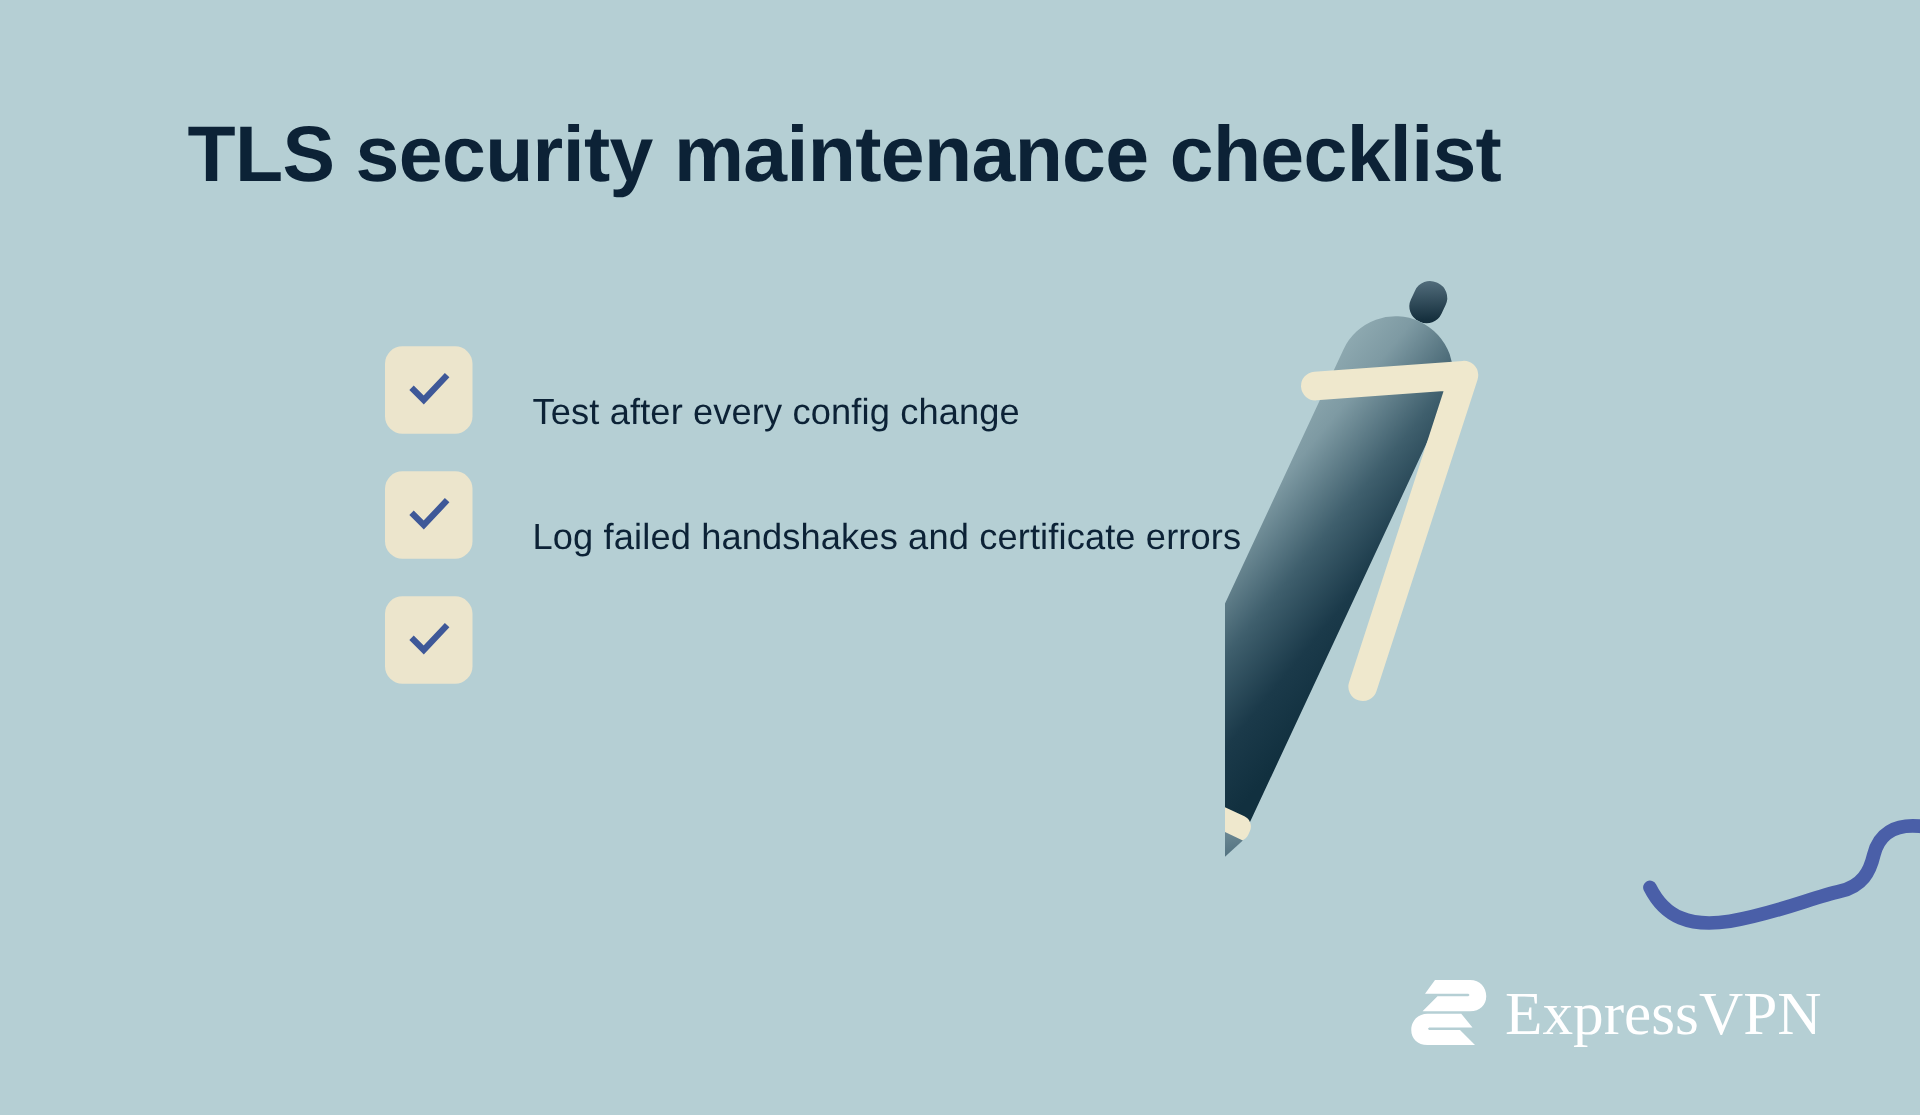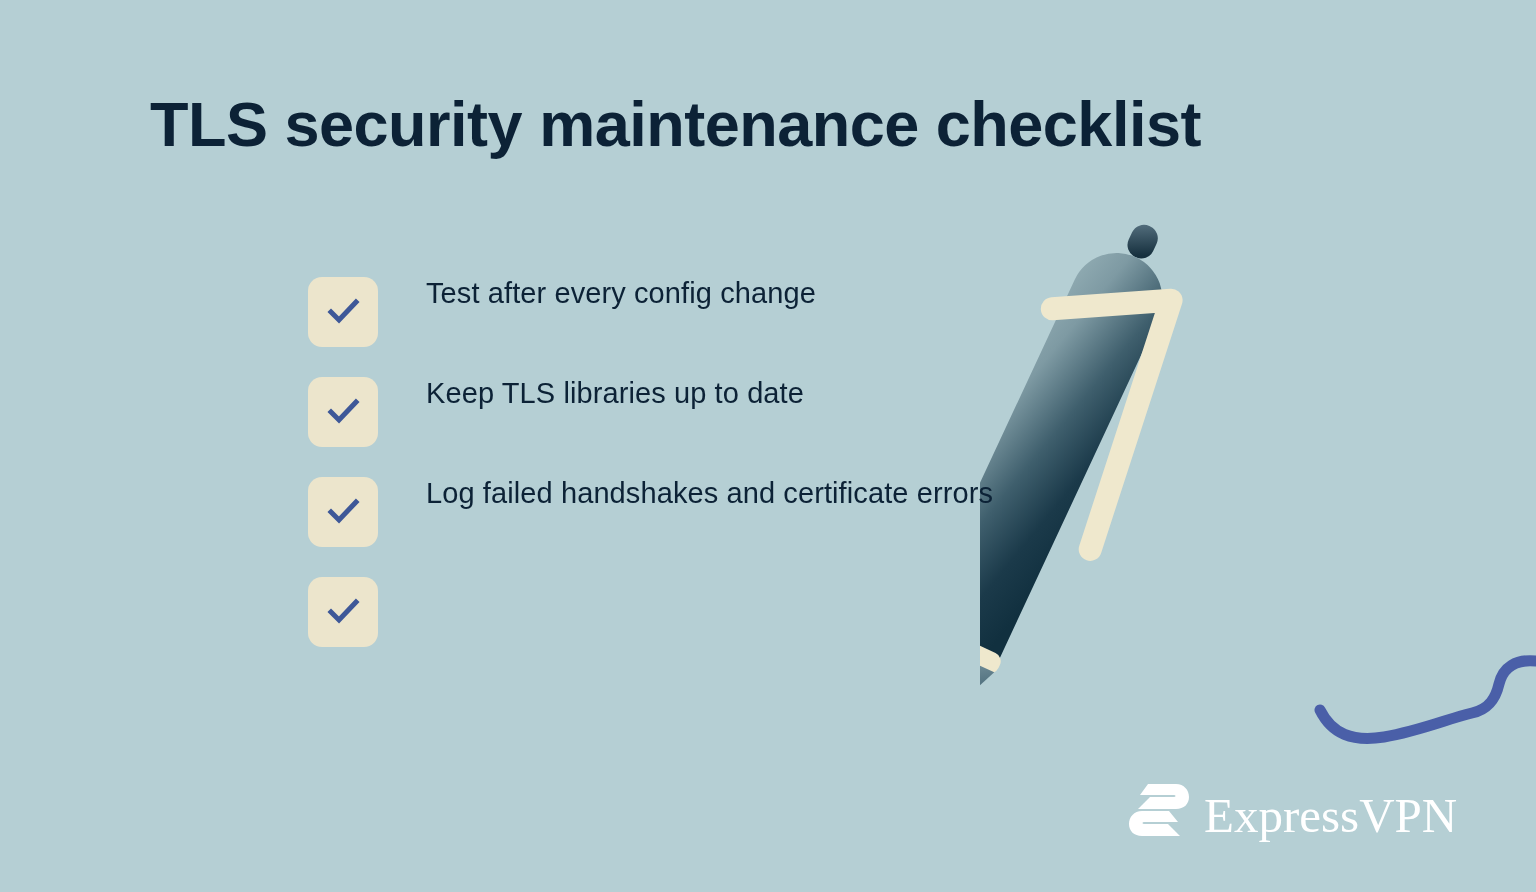--- a/index.html
+++ b/index.html
@@ -42,21 +42,21 @@
     left: 308px;
     top: 277px;
     width: 950px;
   }
 
   .checklist-row {
     position: relative;
     height: 70px;
     margin-bottom: 30px;
     display: flex;
-    align-items: flex-start;
+    align-items: flex-end;
   }
 
   .check-box {
     width: 70px;
     height: 70px;
     min-width: 70px;
     border-radius: 14px;
     background: #ece5cc;
     display: flex;
     align-items: center;
@@ -84,21 +84,21 @@
     height: 560px;
     pointer-events: none;
   }
 
   
   #brand-logo {
     position: absolute;
     left: 1128px;
     top: 780px;
     display: flex;
-    align-items: flex-end;
+    align-items: center;
   }
   #brand-logo svg.mark { display: block; }
   #brand-wordmark {
     margin-left: 14px;
     font-family: "Liberation Serif", serif;
     font-size: 49px;
     color: #ffffff;
     letter-spacing: 0px;
     line-height: 1;
     white-space: nowrap;
@@ -166,28 +166,20 @@
 
     <div class="checklist-row">
       <div class="check-box">
         <svg width="40" height="40" viewBox="0 0 40 40">
           <path d="M 8 20 L 16 28 L 33 10" fill="none" stroke="#3e5898" stroke-width="5" stroke-linecap="square" stroke-linejoin="miter"></path>
         </svg>
       </div>
       <div class="check-label">Test after every config change</div>
     </div>
 
-    <div class="checklist-row">
-      <div class="check-box">
-        <svg width="40" height="40" viewBox="0 0 40 40">
-          <path d="M 8 20 L 16 28 L 33 10" fill="none" stroke="#3e5898" stroke-width="5" stroke-linecap="square" stroke-linejoin="miter"></path>
-        </svg>
-      </div>
-      <div class="check-label">Keep TLS libraries up to date</div>
-    </div>
 
 
     <div class="checklist-row">
       <div class="check-box">
         <svg width="40" height="40" viewBox="0 0 40 40">
           <path d="M 8 20 L 16 28 L 33 10" fill="none" stroke="#3e5898" stroke-width="5" stroke-linecap="square" stroke-linejoin="miter"></path>
         </svg>
       </div>
       <div class="check-label">Log failed handshakes and certificate errors</div>
     </div>

